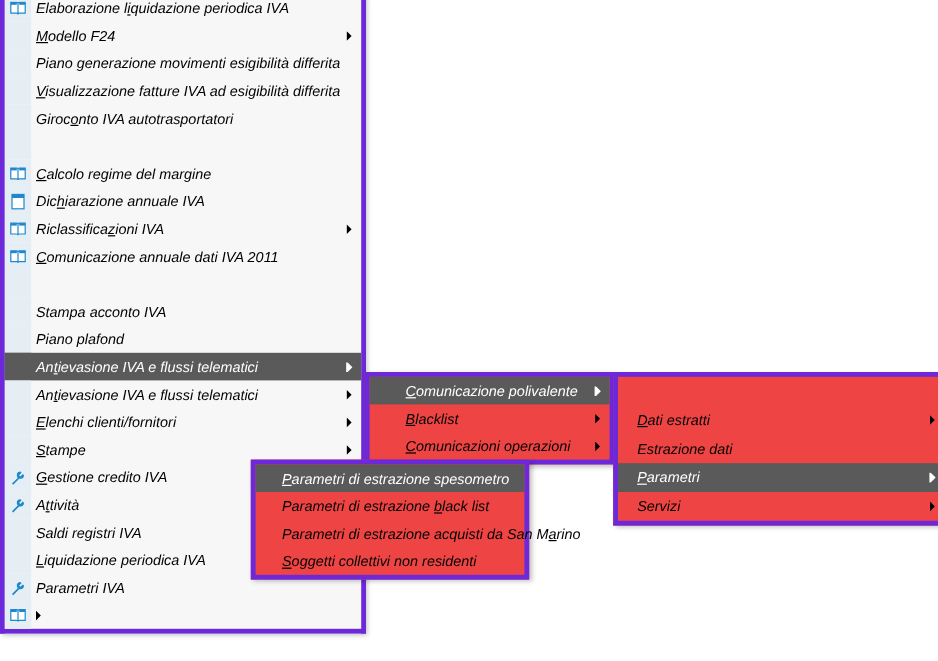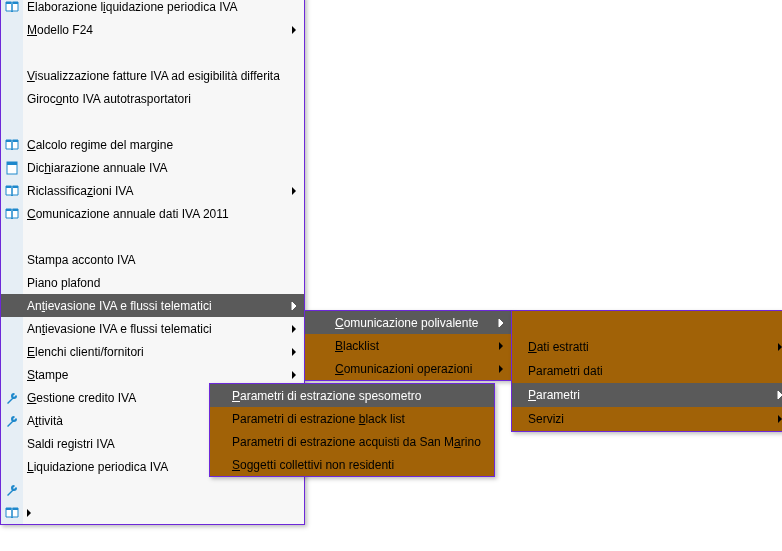--- a/index.html
+++ b/index.html
@@ -7,22 +7,22 @@
   font-family: "Segoe UI", Tahoma, sans-serif;
   font-size: 12px;
   background: #fff;
   width: 782px;
   height: 551px;
   position: relative;
   overflow: hidden;
 }
 .menu-panel {
   position: absolute;
-  background: #a16207;
-  border: 1px solid #6d28d9;
+  background: #ef4444;
+  border: 4px solid #6d28d9;
   box-shadow: 2px 2px 4px rgba(0,0,0,0.25);
 }
 .menu-item {
   display: flex;
   align-items: center;
   height: 23px;
   cursor: default;
   position: relative;
   color: #000;
 }
@@ -37,20 +37,21 @@
   display: flex;
   align-items: center;
   justify-content: center;
   flex-shrink: 0;
 }
 .label {
   flex: 1;
   padding-left: 4px;
   padding-right: 8px;
   white-space: nowrap;
+  font-style: italic;
 }
 .underline-cue { text-decoration: underline; }
 .arrow {
   width: 16px;
   display: flex;
   align-items: center;
   justify-content: center;
   flex-shrink: 0;
   padding-right: 4px;
 }
@@ -60,21 +61,21 @@
   top: -5px;
   width: 305px;
   border-top: none;
   background: #f7f7f7;
 }
 #main-menu .icon-cell { background: #e6eef5; }
 #main-menu .menu-item.highlighted .icon-cell { background: #5a5a5a; }
 
 #sub1 { left: 304px; top: 310px; width: 208px; }
 #sub1 .icon-cell { width: 26px; }
-#sub2 { left: 209px; top: 383px; width: 286px; }
+#sub2 { left: 209px; top: 383px; width: 232px; }
 #sub2 .icon-cell { width: 18px; }
 #sub3 { left: 511px; top: 310px; width: 280px; }
 #sub3 .menu-item { height: 24px; }
 #sub3 .icon-cell { width: 12px; }
 </style>
 </head>
 <body>
 
 <div id="main-menu" class="menu-panel">
     <div class="menu-item">
@@ -92,20 +93,21 @@
       <span class="icon-cell"></span>
       <span class="label"><span class="underline-cue">M</span>odello F24</span>
       <span class="arrow">
         <svg width="6" height="8" viewBox="0 0 6 8">
           <path d="M1 0 L5 4 L1 8 Z" fill="#000"></path>
         </svg>
       </span>
     </div>
     <div class="menu-item">
       <span class="icon-cell"></span>
+      <span class="label">Piano generazione movimenti esigibilità differita</span>
       <span class="arrow"></span>
     </div>
     <div class="menu-item">
       <span class="icon-cell"></span>
       <span class="label"><span class="underline-cue">V</span>isualizzazione fatture IVA ad esigibilità differita</span>
       <span class="arrow"></span>
     </div>
     <div class="menu-item">
       <span class="icon-cell"></span>
       <span class="label">Giroc<span class="underline-cue">o</span>nto IVA autotrasportatori</span>
@@ -239,20 +241,21 @@
       <span class="icon-cell"></span>
       <span class="label"><span class="underline-cue">L</span>iquidazione periodica IVA</span>
       <span class="arrow"></span>
     </div>
     <div class="menu-item">
       <span class="icon-cell">
         <svg width="14" height="14" viewBox="0 0 14 14">
           <path d="M9 2 A3 3 0 1 0 12 5 L11 4 L9 6 L8 5 L10 3 Z M8 6 L2 12 L3 13 L9 7 Z" fill="#1e88cc"></path>
         </svg>
       </span>
+      <span class="label">Parametri IVA</span>
       <span class="arrow"></span>
     </div>
     <div class="menu-item">
       <span class="icon-cell">
         <svg width="14" height="12" viewBox="0 0 14 12">
           <path d="M1 1 L6 1 Q7 1 7 2 L7 11 Q7 10 6 10 L1 10 Z M13 1 L8 1 Q7 1 7 2 L7 11 Q7 10 8 10 L13 10 Z" fill="#fff" stroke="#1e88cc" stroke-width="1"></path>
           <rect x="1" y="1" width="5" height="2" fill="#1e88cc"></rect>
           <rect x="8" y="1" width="5" height="2" fill="#1e88cc"></rect>
         </svg>
       </span>
@@ -326,21 +329,21 @@
       <span class="icon-cell"></span>
       <span class="label"><span class="underline-cue">D</span>ati estratti</span>
       <span class="arrow">
         <svg width="6" height="8" viewBox="0 0 6 8">
           <path d="M1 0 L5 4 L1 8 Z" fill="#000"></path>
         </svg>
       </span>
     </div>
     <div class="menu-item">
       <span class="icon-cell"></span>
-      <span class="label">Parametri dati</span>
+      <span class="label">Estrazione dati</span>
       <span class="arrow"></span>
     </div>
     <div class="menu-item highlighted">
       <span class="icon-cell"></span>
       <span class="label"><span class="underline-cue">P</span>arametri</span>
       <span class="arrow">
         <svg width="6" height="8" viewBox="0 0 6 8">
           <path d="M1 0 L5 4 L1 8 Z" fill="#fff"></path>
         </svg>
       </span>

